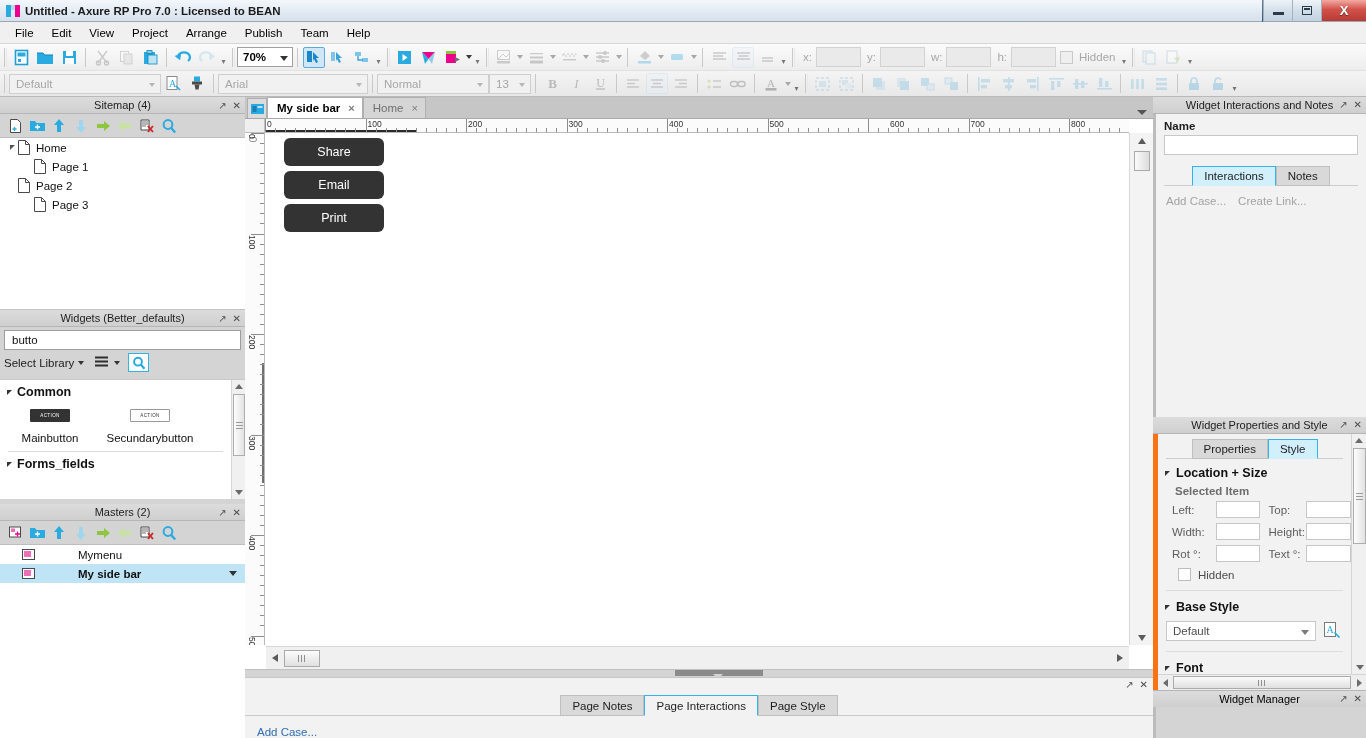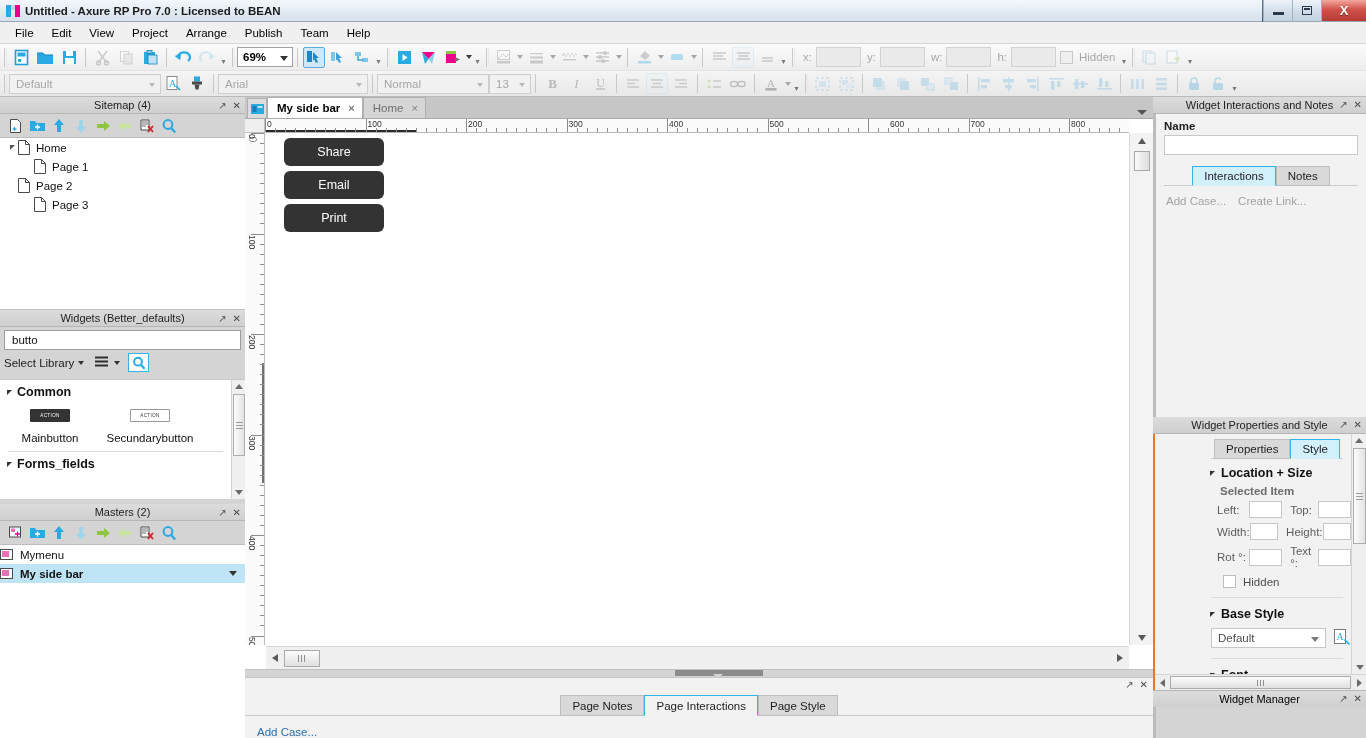--- a/index.html
+++ b/index.html
@@ -304,22 +304,22 @@
   .vscroll .thumb i {
     display:block; width: 7px; height: 7px;
     background: repeating-linear-gradient(180deg,#9a9a9a 0 1px,transparent 1px 3px);
   }
 
   
   #masters-body {
     background: #fff; height: 112px; overflow: hidden;
   }
   .master-row {
-    height: 19px; display: flex; align-items: center; 
-    font-size: 11.5px; color: #111; position: relative;
+    height: 19px; display: flex; align-items: center; padding-left: 22px;
+    font-size: 11.5px; color: #111; position: relative; gap: 36px;
   }
   .master-row.sel { background: #bfe4f6; font-weight: bold; }
   .master-row .micon {
     width: 13px; height: 11px; margin-right: 7px; flex: 0 0 auto; position: relative;
   }
   .master-row .rowcaret {
     position: absolute; right: 8px; top: 7px;
     width: 0; height: 0; border-left: 4px solid transparent;
     border-right: 4px solid transparent; border-top: 5px solid #333;
   }
@@ -537,21 +537,21 @@
     background: #d2effc; border: 1px solid #34b3e8; border-bottom-color: #d2effc;
     z-index: 2; font-weight: normal;
   }
   .linkrow {
     display: flex; gap: 12px; padding: 9px 0 0 10px;
     font-size: 11.5px; color: #a3a3a3;
   }
 
   #wps-body {
     background: #f2f2f2; position: relative; height: 256px;
-    border-left: 2px solid #f97316; display: flex; padding-left: 48px;
+    border-left: 5px solid #f97316; display: flex;
   }
   #wps-inner { flex: 1 1 auto; overflow: hidden; position: relative; }
   .sect-head {
     display: flex; align-items: center; gap: 6px;
     padding: 7px 0 4px 7px; font-size: 12.5px; font-weight: bold; color: #111;
   }
   .sect-head b.tri {
     width: 0; height: 0; display: block;
     border-top: 5px solid #333; border-right: 5px solid transparent;
   }
@@ -728,21 +728,21 @@
       <svg width="18" height="17" viewBox="0 0 18 17">
         <path d="M14 9a6 5 0 1 0-10 3" fill="none" stroke="#8fcbe6" stroke-width="2.2"></path>
         <path d="M9.5 5.5L13 11.5 16.5 5.5z" fill="#8fcbe6" transform="rotate(22 13 8.5)"></path>
       </svg>
     </div>
     <div class="tb-more">▾</div>
 
     <div class="tbsep dbl"></div>
 
     <div class="zoombox">
-      <span>69%</span>
+      <span>70%</span>
       <span class="zcaret"></span>
     </div>
 
     <div class="tbsep"></div>
 
     <div class="tb-icon sel">
       <svg width="16" height="16" viewBox="0 0 16 16">
         <rect x="1" y="2" width="5" height="11" fill="#1b87c9"></rect>
         <path d="M7 3l6 6h-3l2 4-2 1-2-4-1 2z" fill="#1b87c9"></path>
       </svg>

